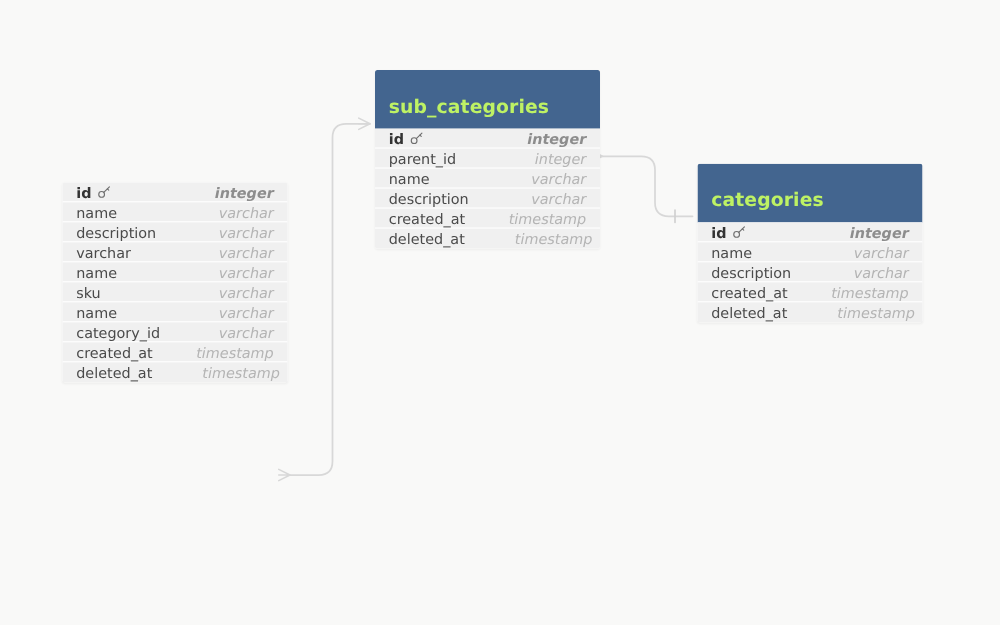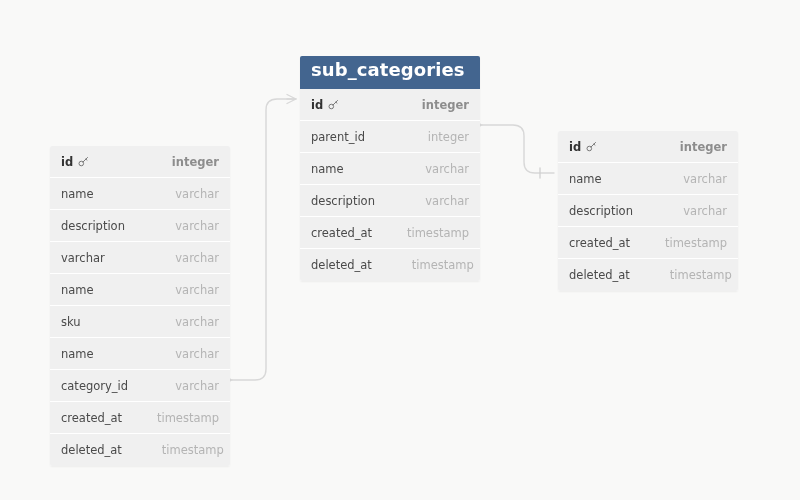--- a/index.html
+++ b/index.html
@@ -30,56 +30,57 @@
   }
   .er-table {
     position: absolute;
     width: 180px;
     border-radius: 2px;
     overflow: hidden;
     box-shadow: 0 1px 2px rgba(0,0,0,0.05);
   }
   .er-header {
     background: #43658f;
-    color: #ffffff;
-    font-size: 18px;
+    color: #bef264;
+    font-size: 15px;
     font-weight: bold;
     letter-spacing: 0.1px;
-    padding: 5px 11px 10px 11px;
+    padding: 22px 11px 10px 11px;
     line-height: 1;
   }
   .er-body {
     background: #ffffff;
   }
   .er-row {
     background: #f0f0f0;
     display: flex;
     align-items: center;
     justify-content: space-between;
     padding: 0 11px;
-    height: 32px;
+    height: 16px;
     border-bottom: 1.5px solid #ffffff;
     box-sizing: border-box;
   }
   .er-row:last-child {
     border-bottom: none;
     gap: 40px;
   }
   .er-field {
     display: flex;
     align-items: center;
     gap: 5px;
     font-size: 11.5px;
     color: #4a4a4a;
     white-space: nowrap;
   }
   .er-type {
     font-size: 11.5px;
     color: #b4b4b4;
     white-space: nowrap;
+    font-style: italic;
   }
   .er-row.pk .er-field {
     font-weight: bold;
     color: #333333;
   }
   .er-row.pk .er-type {
     font-weight: bold;
     color: #8d8d8d;
   }
   .key-icon {
@@ -223,20 +224,21 @@
         <div class="er-row">
           <span class="er-field">
             <span>deleted_at</span>
           </span>
           <span class="er-type">timestamp</span>
         </div>
       </div>
   </div>
 
   <div class="er-table" id="tbl-2" style="left: 558px; top: 131px;">
+    <div class="er-header">categories</div>
     <div class="er-body">
         <div class="er-row pk">
           <span class="er-field">
             <span>id</span>
             <span class="key-icon">
               <svg viewBox="0 0 12 12" width="11" height="11">
                 <circle cx="3.6" cy="8.2" r="2.5" fill="none" stroke="#6e6e6e" stroke-width="1"></circle>
                 <path d="M5.5 6.5 L10.4 1.6" fill="none" stroke="#6e6e6e" stroke-width="1" stroke-linecap="round"></path>
                 <path d="M8.6 3.4 L9.8 4.5" fill="none" stroke="#6e6e6e" stroke-width="1" stroke-linecap="round"></path>
               </svg>

